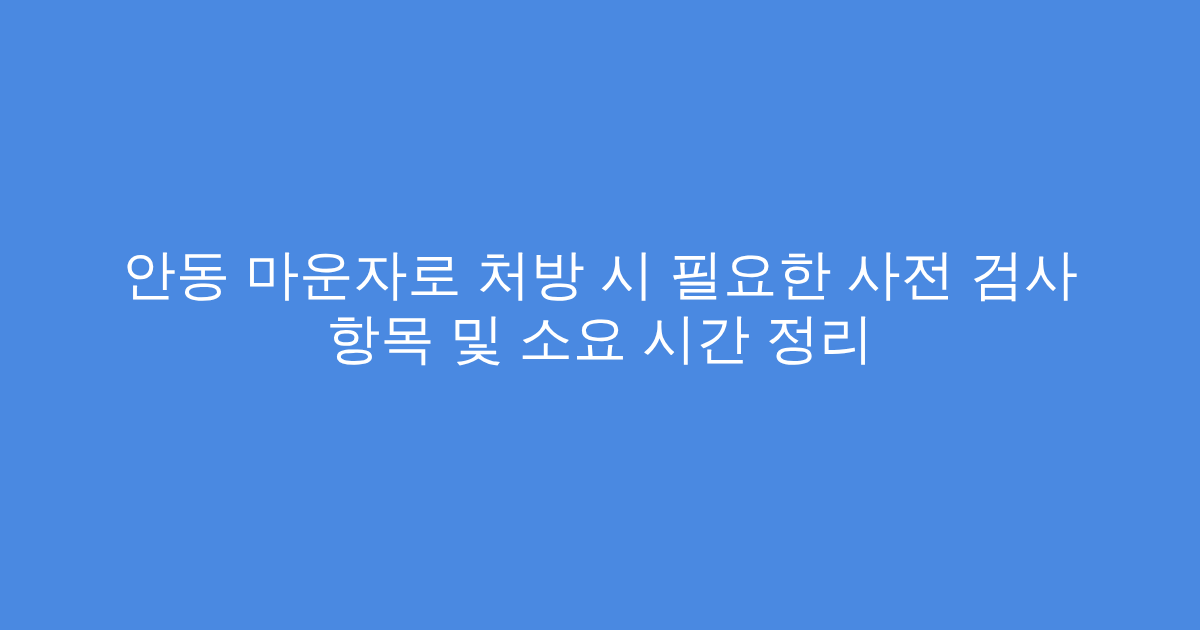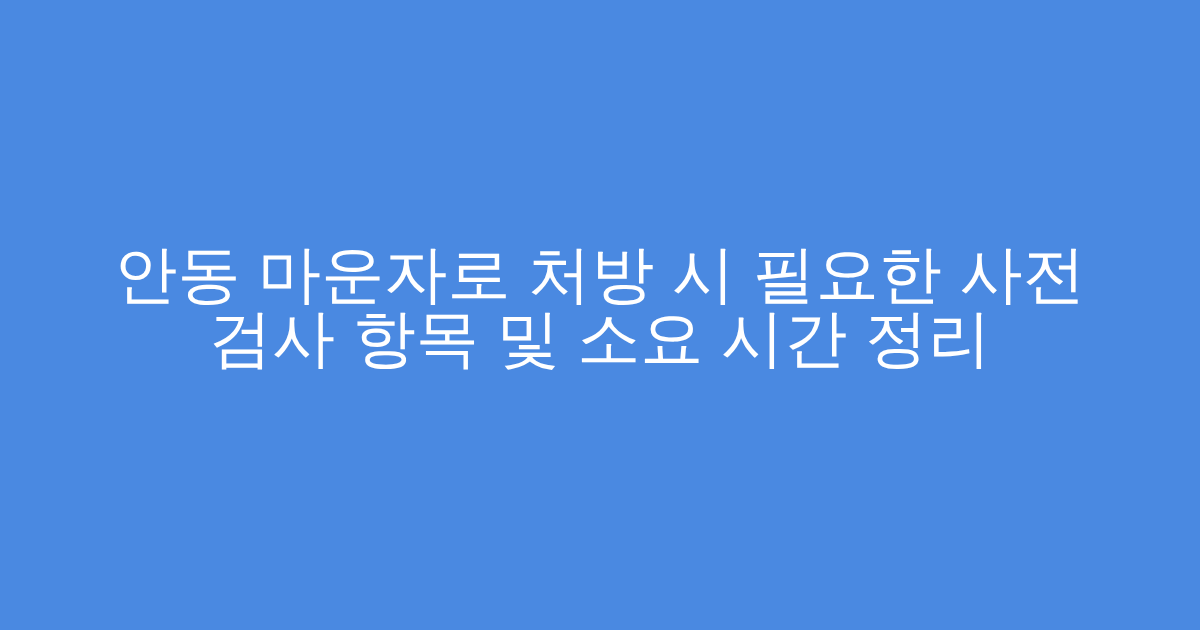--- a/index.html
+++ b/index.html
@@ -34,21 +34,21 @@
     margin: 0;
     padding: 0;
     transform: translateY(-8px);
   }
 
   #card-title {
     margin: 16px;
     padding: 0;
     color: #ffffff;
     font-family: "Liberation Sans", "DejaVu Sans", sans-serif;
-    font-size: 63px;
+    font-size: 54px;
     font-weight: 400;
     line-height: 64px;
     letter-spacing: 0.1px;
     text-align: center;
     word-break: keep-all;
     white-space: pre-wrap;
     text-rendering: geometricPrecision;
     -webkit-font-smoothing: antialiased;
   }
 </style>

